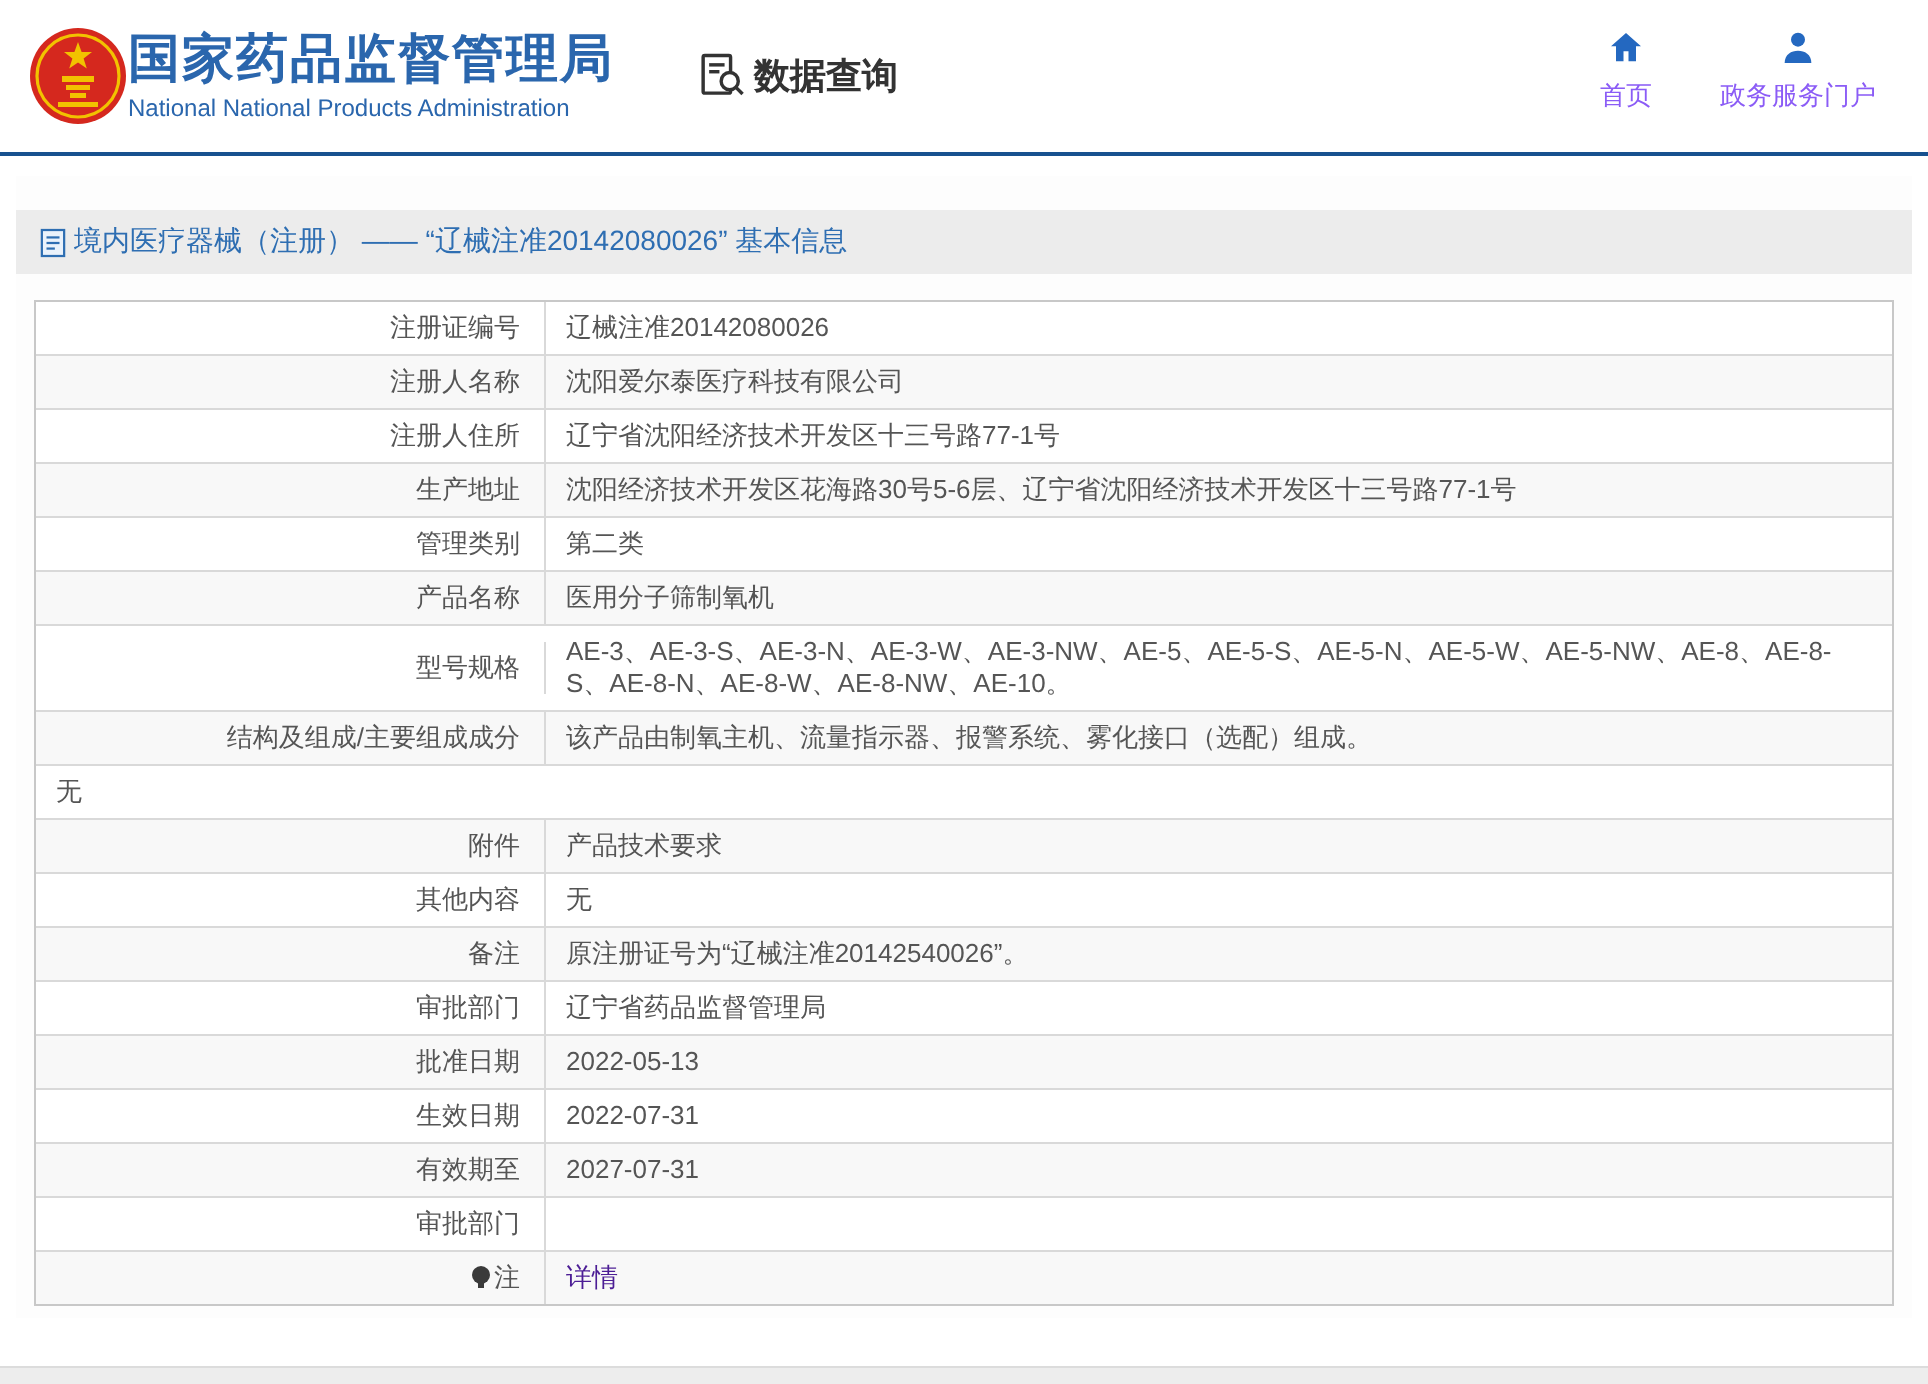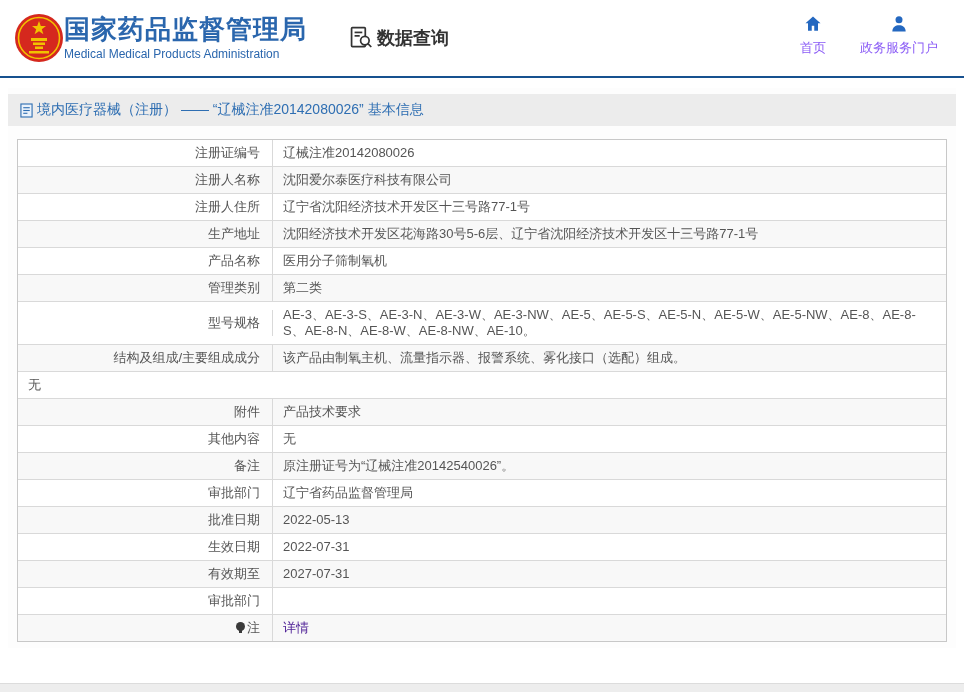--- a/index.html
+++ b/index.html
@@ -18,21 +18,21 @@
   .data-query svg { width: 24px; height: 24px; }
   .data-query-label { font-size: 18px; color: #333; margin-left: 4px; font-weight: bold; }
   .top-nav { position: absolute; right: 26px; top: 14px; display: flex; gap: 34px; }
   .nav-item { display: flex; flex-direction: column; align-items: center; cursor: pointer; }
   .nav-item svg { width: 20px; height: 20px; }
   .nav-label { font-size: 13px; color: #8b5cf6; margin-top: 5px; white-space: nowrap; }
 
   
   .container { margin: 10px 8px 0 8px; background: #fdfdfd; padding: 5px 0 6px 0; }
   .title-bar { height: 32px; background: #ececec; display: flex; align-items: center;
-    padding: 0 12px; margin: 1px 0 0 0; }
+    padding: 0 12px; margin: 12px 0 0 0; }
   .title-bar svg { width: 13px; height: 15px; margin-right: 4px; flex: 0 0 auto; }
   .page-title { font-size: 14px; color: #2e6eb2; }
 
   .info-table { margin: 13px 9px 0 9px; border: 1px solid #c8c8c8; background: #fff; }
   .t-row { display: flex; border-bottom: 1px solid #d9d9d9; background: #fff; align-items: center; }
   .t-row:last-child { border-bottom: none; }
   .t-row:nth-child(even) { background: #f8f8f8; }
   .t-label { width: 255px; flex: 0 0 auto; text-align: right; padding: 5px 12px;
     font-size: 13px; color: #555; line-height: 16px; border-right: 1px solid #d9d9d9; }
   .t-value { flex: 1; padding: 5px 10px; font-size: 13px; color: #555; line-height: 16px; }
@@ -54,21 +54,21 @@
       <circle cx="25" cy="25" r="24" fill="#d5281e"></circle>
       <circle cx="25" cy="25" r="20.5" fill="none" stroke="#f2c200" stroke-width="1.6"></circle>
       <polygon points="25,8 26.8,13 32,13 27.8,16.2 29.4,21.2 25,18.2 20.6,21.2 22.2,16.2 18,13 23.2,13" fill="#f2c200"></polygon>
       <rect x="17" y="25" width="16" height="3" fill="#f2c200"></rect>
       <rect x="19" y="29.5" width="12" height="2.5" fill="#f2c200"></rect>
       <rect x="21" y="33.5" width="8" height="2.5" fill="#f2c200"></rect>
       <rect x="15" y="38" width="20" height="2.5" fill="#f2c200"></rect>
     </svg>
     <div class="org-text">
       <div class="org-zh">国家药品监督管理局</div>
-      <div class="org-en">Medical Medical Products Administration</div>
+      <div class="org-en">National National Products Administration</div>
     </div>
   </div>
 
   <div class="data-query">
     <svg viewBox="0 0 28 28" fill="none" stroke="#333" stroke-width="2">
       <rect x="3" y="2" width="16" height="22" rx="1"></rect>
       <line x1="6.5" y1="7.5" x2="15.5" y2="7.5"></line>
       <line x1="6.5" y1="11.5" x2="12.5" y2="11.5"></line>
       <circle cx="18.5" cy="17" r="5" fill="#fff"></circle>
       <line x1="22" y1="20.5" x2="26" y2="24.5"></line>
@@ -119,30 +119,30 @@
     <div class="t-label">注册人住所</div>
     <div class="t-value">辽宁省沈阳经济技术开发区十三号路77-1号</div>
   </div>
 
   <div class="t-row">
     <div class="t-label">生产地址</div>
     <div class="t-value">沈阳经济技术开发区花海路30号5-6层、辽宁省沈阳经济技术开发区十三号路77-1号</div>
   </div>
 
   <div class="t-row">
+    <div class="t-label">管理类别</div>
+    <div class="t-value">第二类</div>
+  </div>
+
+  <div class="t-row">
     <div class="t-label">产品名称</div>
     <div class="t-value">医用分子筛制氧机</div>
   </div>
 
   <div class="t-row">
-    <div class="t-label">管理类别</div>
-    <div class="t-value">第二类</div>
-  </div>
-
-  <div class="t-row">
     <div class="t-label">型号规格</div>
     <div class="t-value">AE-3、AE-3-S、AE-3-N、AE-3-W、AE-3-NW、AE-5、AE-5-S、AE-5-N、AE-5-W、AE-5-NW、AE-8、AE-8-S、AE-8-N、AE-8-W、AE-8-NW、AE-10。</div>
   </div>
 
   <div class="t-row">
     <div class="t-label">结构及组成/主要组成成分</div>
     <div class="t-value">该产品由制氧主机、流量指示器、报警系统、雾化接口（选配）组成。</div>
   </div>
 
 

